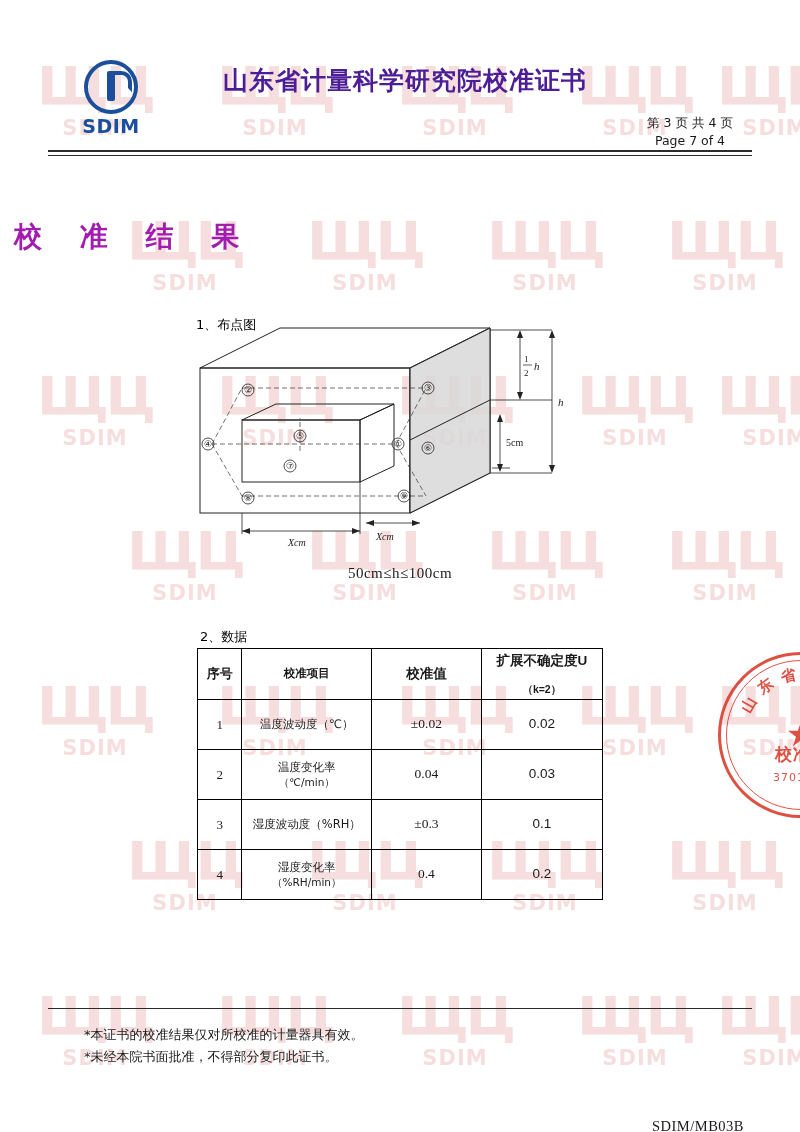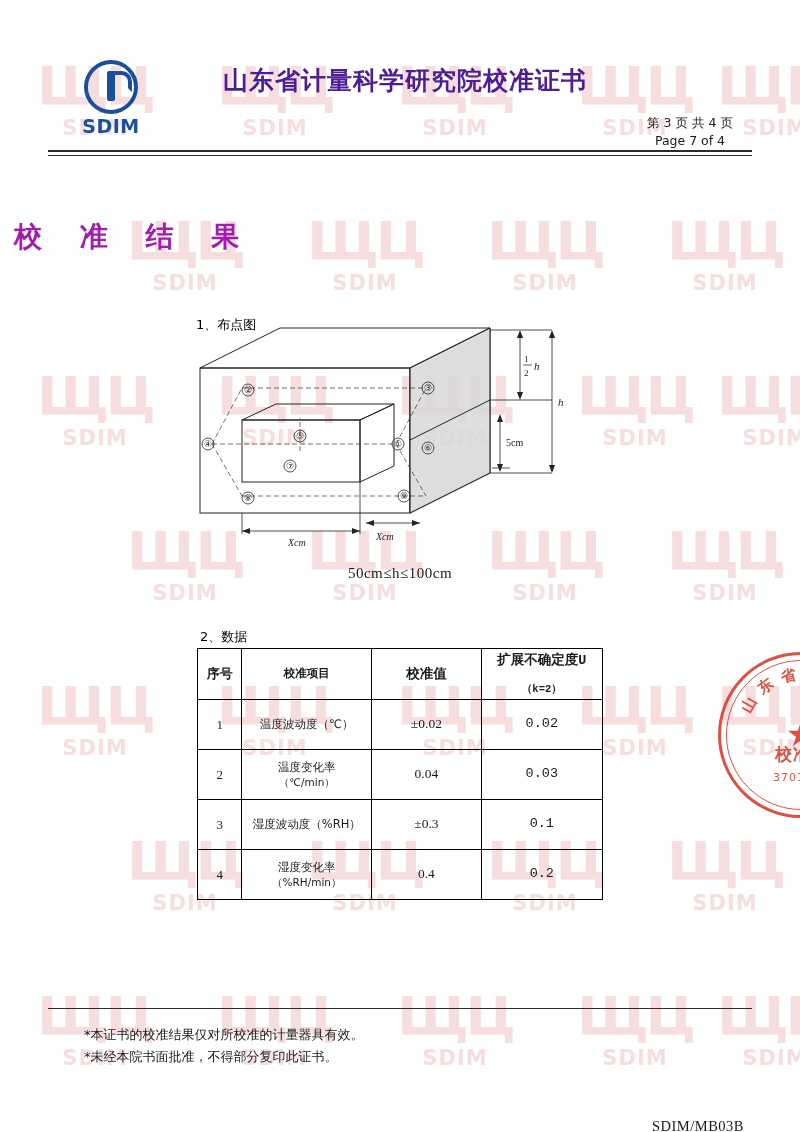--- a/index.html
+++ b/index.html
@@ -257,21 +257,21 @@
     font-family: "DejaVu Sans", sans-serif;
     font-size: 11.5px;
     padding: 0;
     line-height: 1.35;
   }
   table.data thead th { height: 50px; }
   table.data tbody td { height: 49px; }
   table.data .c-idx { width: 44px; font-family: "Liberation Serif", serif; font-size: 13px; }
   table.data .c-item { width: 130px; }
   table.data .c-val { width: 110px; font-family: "Liberation Serif", serif; font-size: 13.5px; }
-  table.data .c-unc { width: 122px; font-family: Liberation Mono, monospace; font-size: 13.5px; }
+  table.data .c-unc { width: 122px; font-family: Liberation Sans, sans-serif; font-size: 13.5px; }
   table.data th .sub { font-size: 10.5px; display: block; margin-top: 12px; }
   table.data td .sub { font-size: 10.5px; display: block; }
 
   
   .stamp {
     position: absolute;
     left: 718px;
     top: 652px;
     width: 160px;
     height: 160px;

